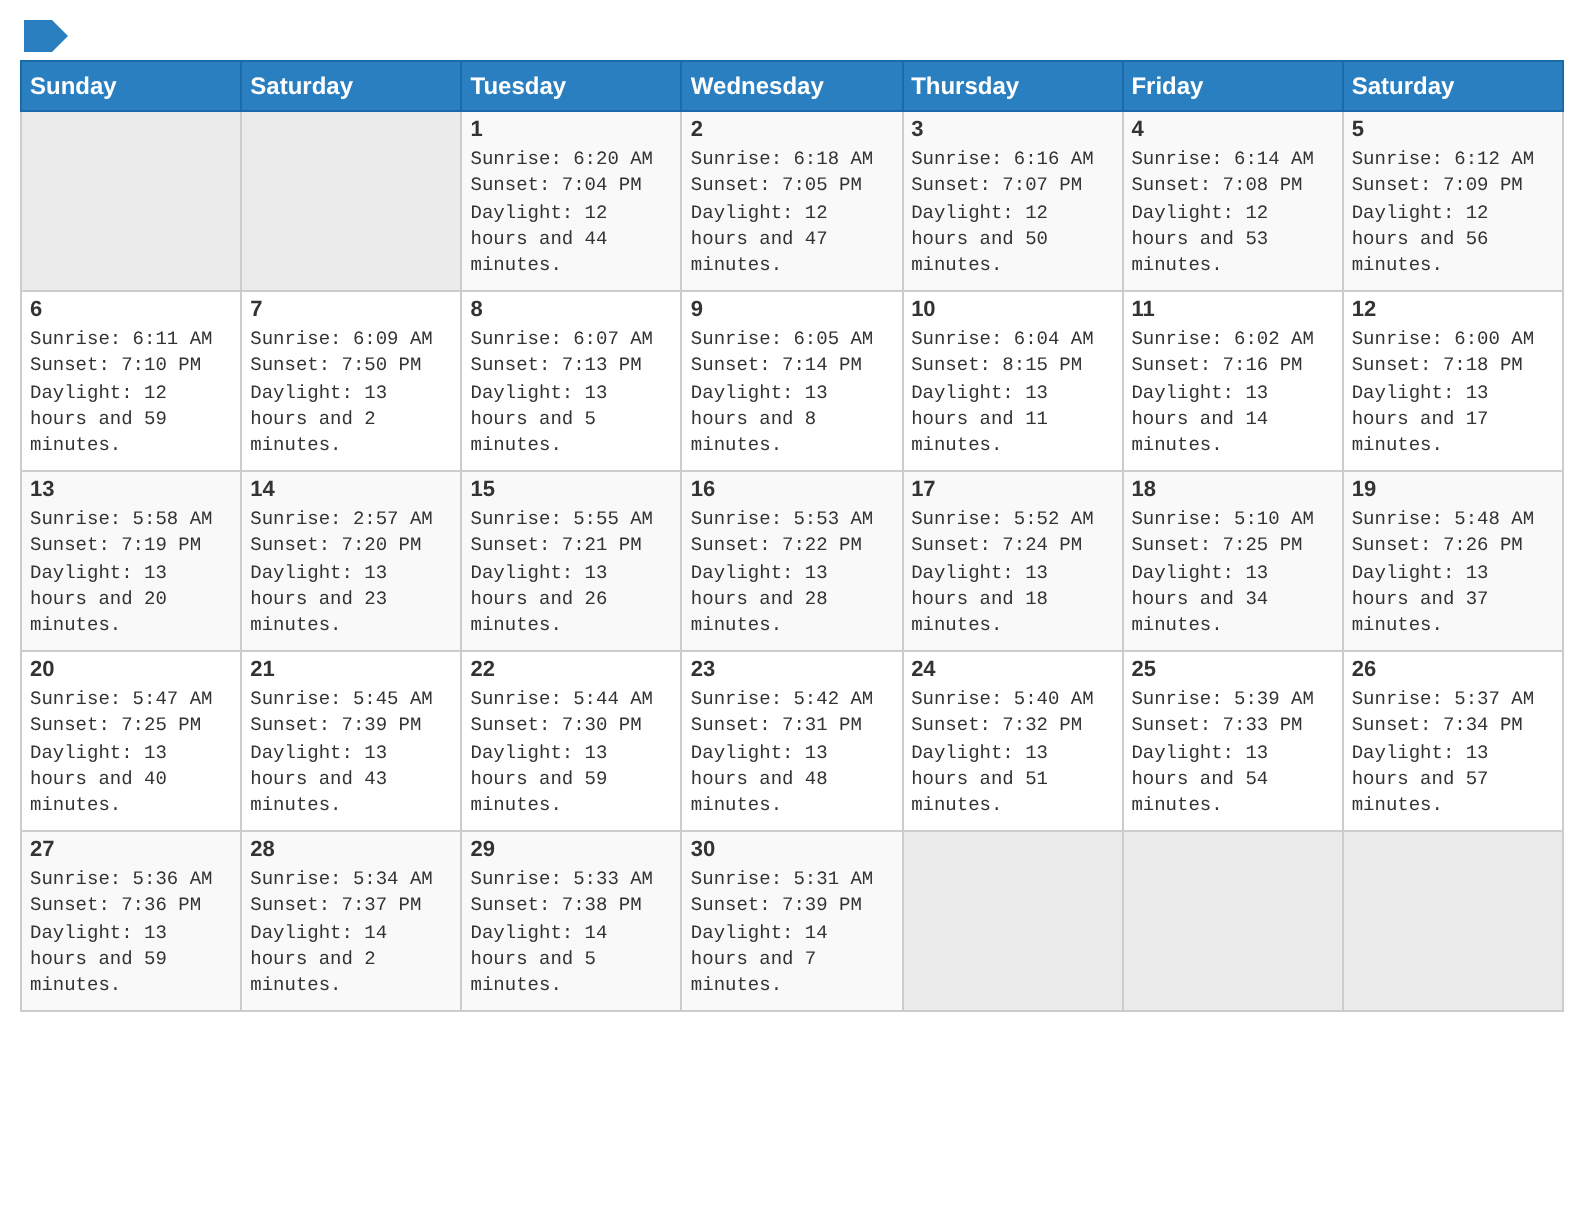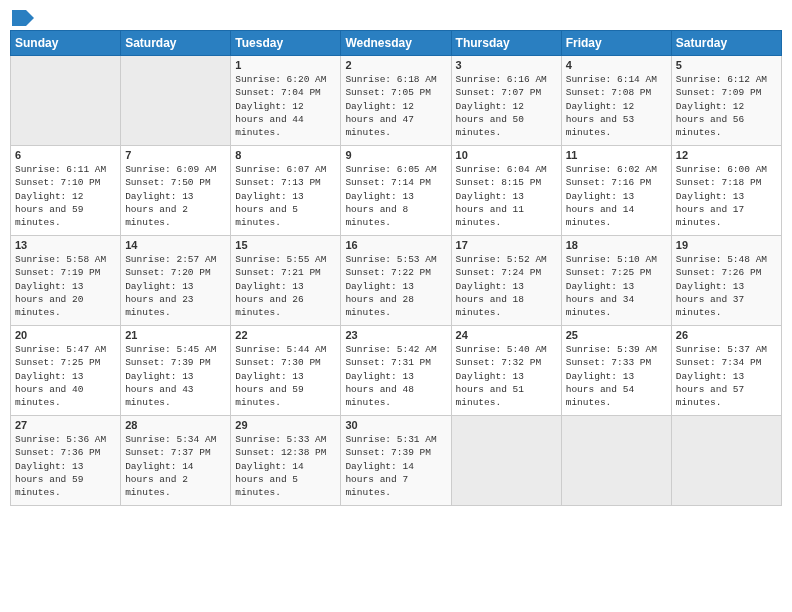--- a/index.html
+++ b/index.html
@@ -342,21 +342,21 @@
 <div class="day-info">
   <span>Sunrise: 5:34 AM</span><br>
   <span>Sunset: 7:37 PM</span><br>
   <span>Daylight: 14 hours and 2 minutes.</span>
 </div>
         </td>
         <td>
           <span class="day-number">29</span>
 <div class="day-info">
   <span>Sunrise: 5:33 AM</span><br>
-  <span>Sunset: 12:38 PM</span><br>
+  <span>Sunset: 7:38 PM</span><br>
   <span>Daylight: 14 hours and 5 minutes.</span>
 </div>
         </td>
         <td>
           <span class="day-number">30</span>
 <div class="day-info">
   <span>Sunrise: 5:31 AM</span><br>
   <span>Sunset: 7:39 PM</span><br>
   <span>Daylight: 14 hours and 7 minutes.</span>
 </div>

